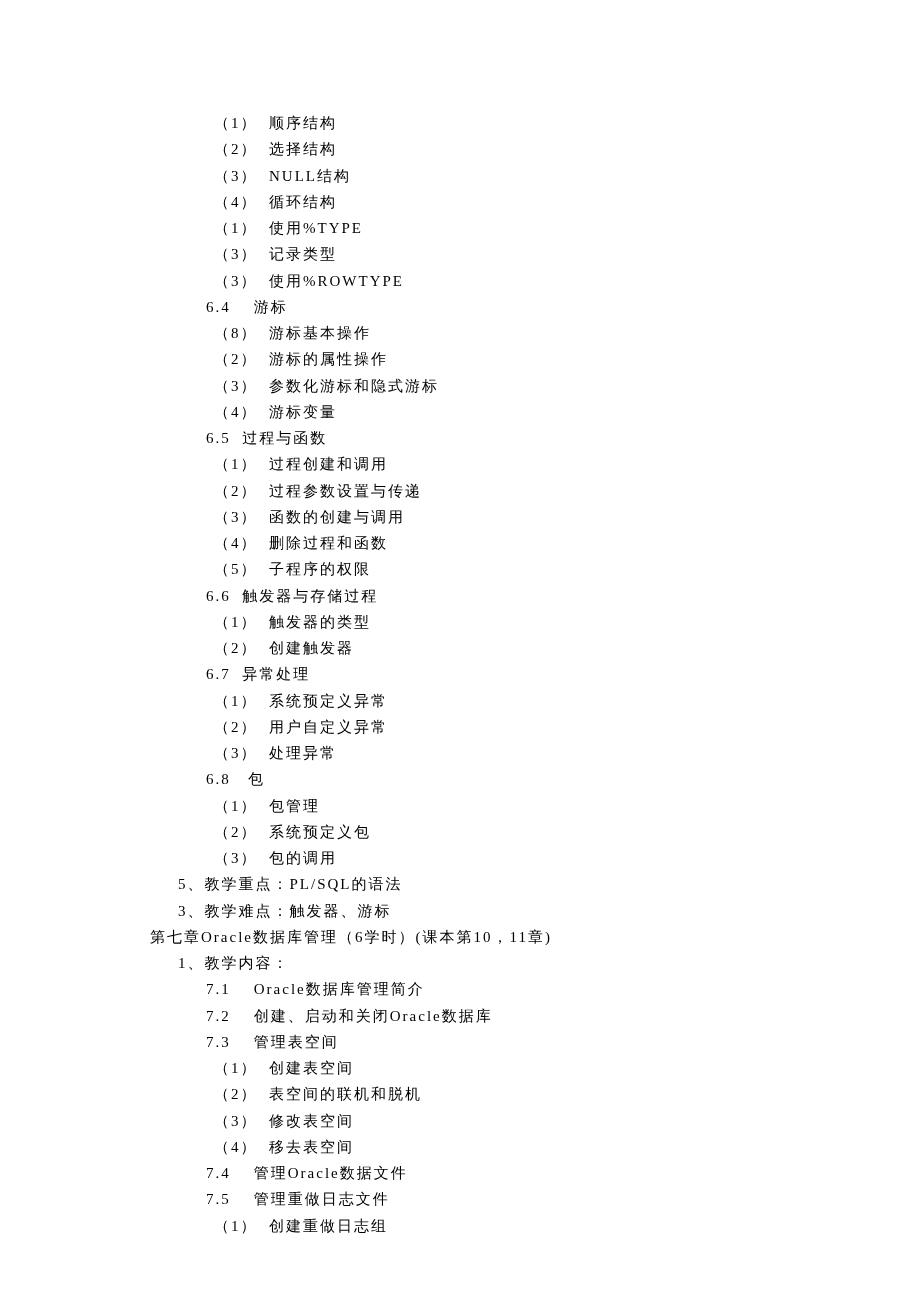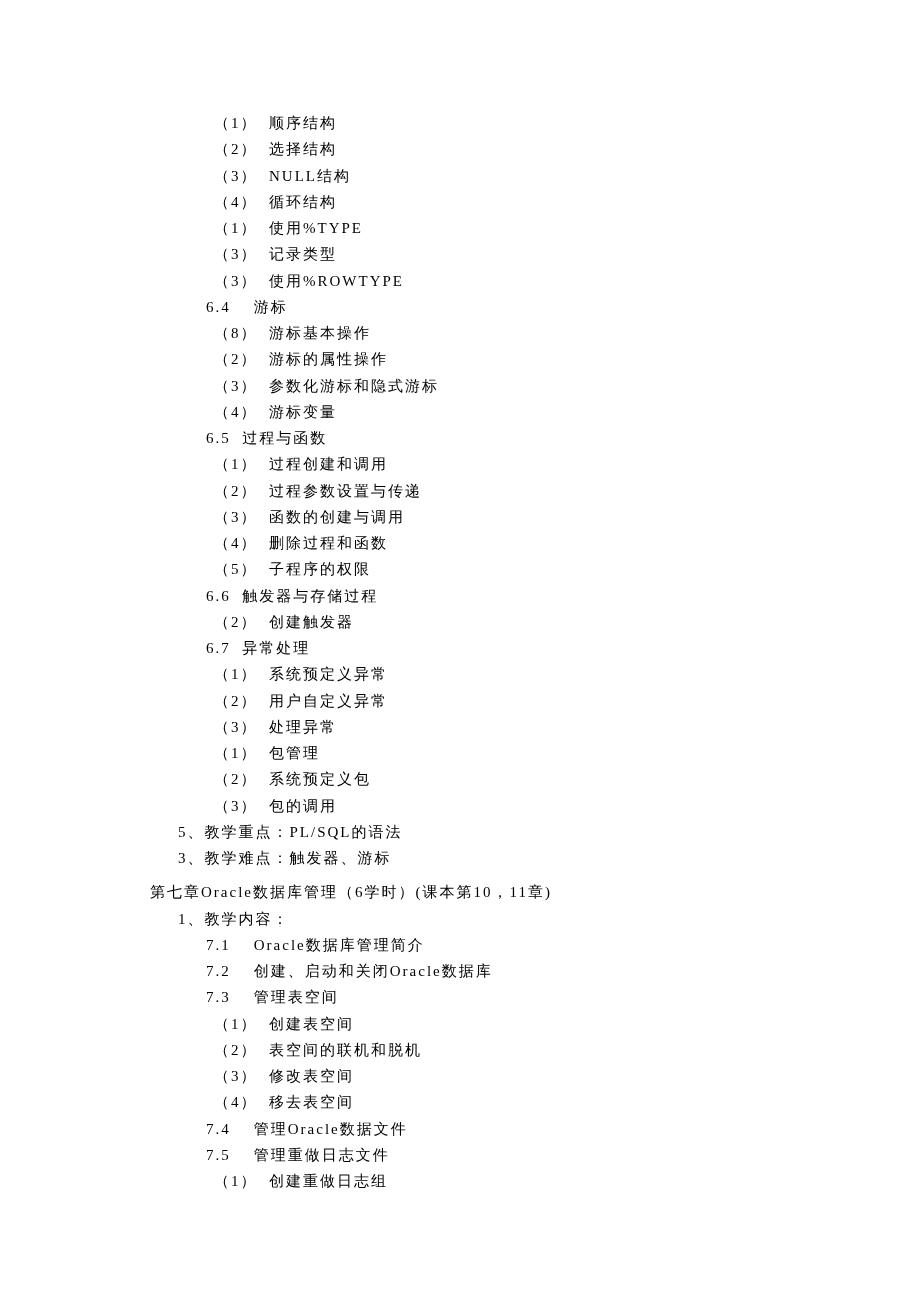--- a/index.html
+++ b/index.html
@@ -9,21 +9,21 @@
     width: 920px;
     font-family: "SimSun", "宋体", serif;
     font-size: 15px;
     color: #000;
     line-height: 1.75;
     letter-spacing: 2px;
   }
   .page {
     padding: 110px 120px 80px 150px;
   }
-  .indent-0 { padding-left: 0px; margin-top: 8px; }
+  .indent-0 { padding-left: 0px; }
   .indent-1 { padding-left: 28px; }
   .indent-2 { padding-left: 56px; }
   .indent-3 { padding-left: 64px; }
   .line { white-space: pre; }
 </style>
 </head>
 <body>
 
 <div class="page">
   <div id="content">
@@ -39,25 +39,27 @@
       <div class="line indent-3">（2）  游标的属性操作</div>
       <div class="line indent-3">（3）  参数化游标和隐式游标</div>
       <div class="line indent-3">（4）  游标变量</div>
       <div class="line indent-2">6.5  过程与函数</div>
       <div class="line indent-3">（1）  过程创建和调用</div>
       <div class="line indent-3">（2）  过程参数设置与传递</div>
       <div class="line indent-3">（3）  函数的创建与调用</div>
       <div class="line indent-3">（4）  删除过程和函数</div>
       <div class="line indent-3">（5）  子程序的权限</div>
       <div class="line indent-2">6.6  触发器与存储过程</div>
+      <div class="line indent-3">（1）  触发器的类型</div>
       <div class="line indent-3">（2）  创建触发器</div>
       <div class="line indent-2">6.7  异常处理</div>
       <div class="line indent-3">（1）  系统预定义异常</div>
       <div class="line indent-3">（2）  用户自定义异常</div>
       <div class="line indent-3">（3）  处理异常</div>
+      <div class="line indent-2">6.8   包</div>
       <div class="line indent-3">（1）  包管理</div>
       <div class="line indent-3">（2）  系统预定义包</div>
       <div class="line indent-3">（3）  包的调用</div>
       <div class="line indent-1">5、教学重点：PL/SQL的语法</div>
       <div class="line indent-1">3、教学难点：触发器、游标</div>
       <div class="line indent-0">第七章Oracle数据库管理（6学时）(课本第10，11章)</div>
       <div class="line indent-1">1、教学内容：</div>
       <div class="line indent-2">7.1    Oracle数据库管理简介</div>
       <div class="line indent-2">7.2    创建、启动和关闭Oracle数据库</div>
       <div class="line indent-2">7.3    管理表空间</div>

